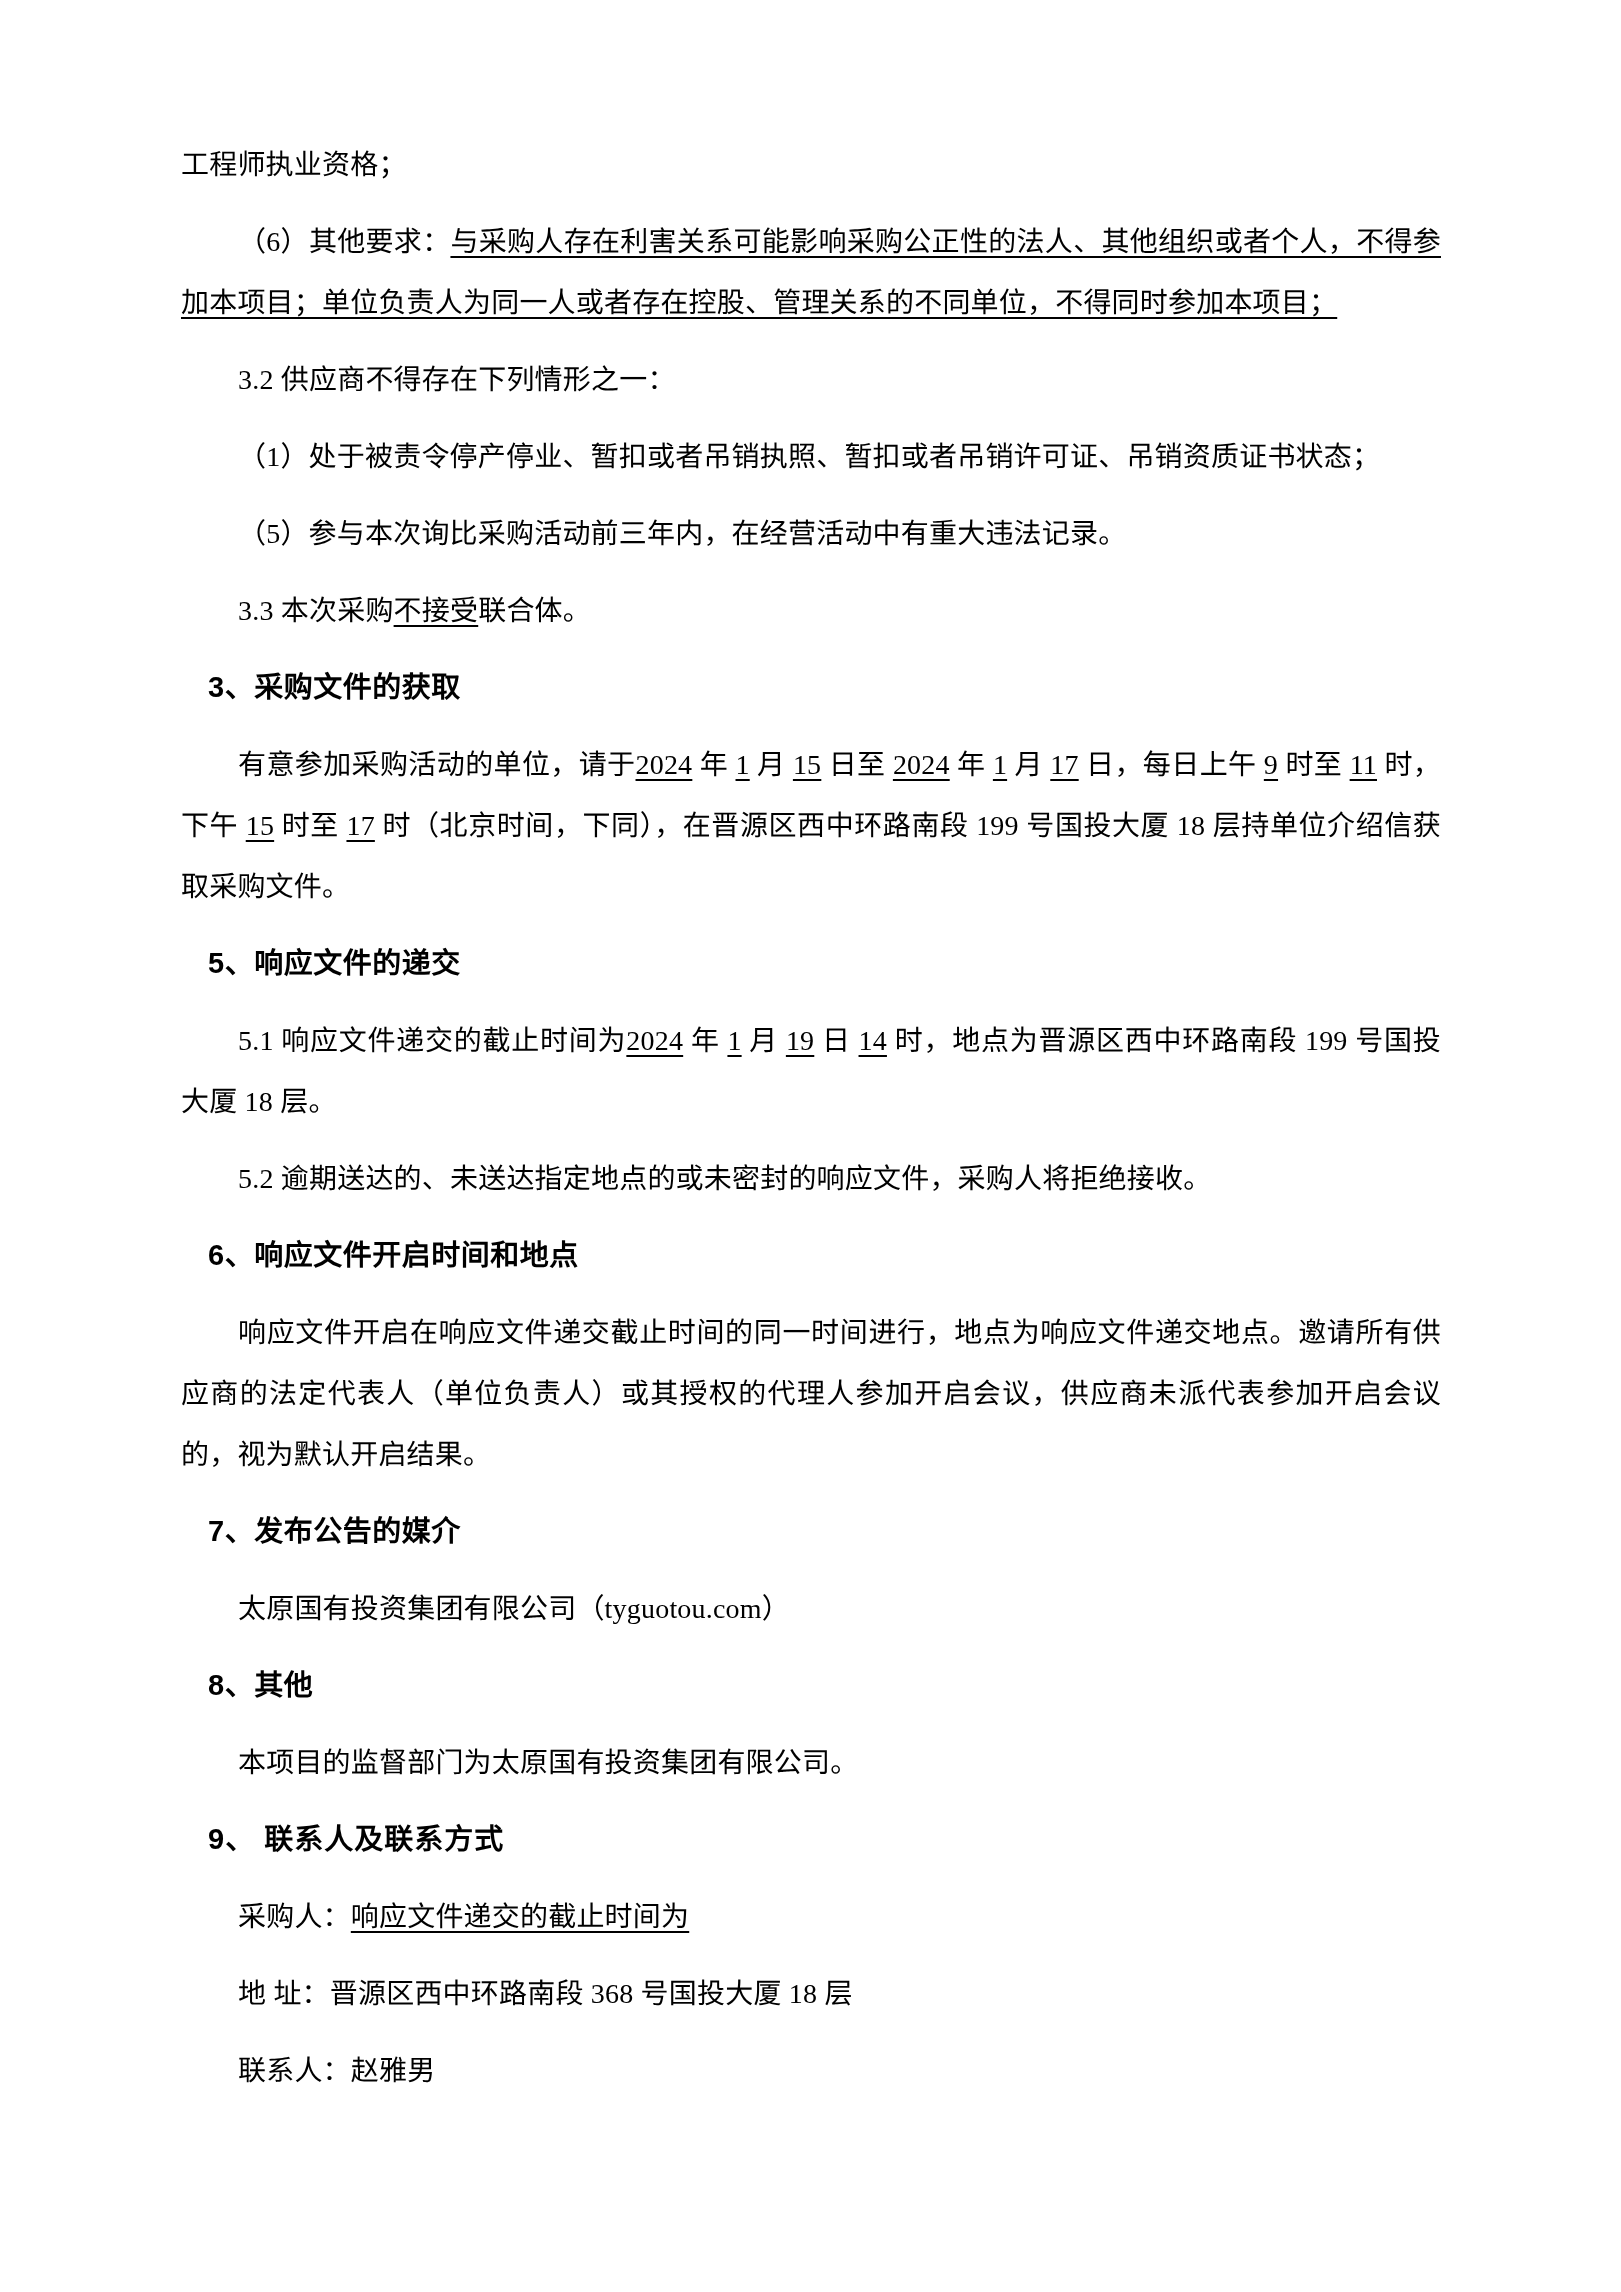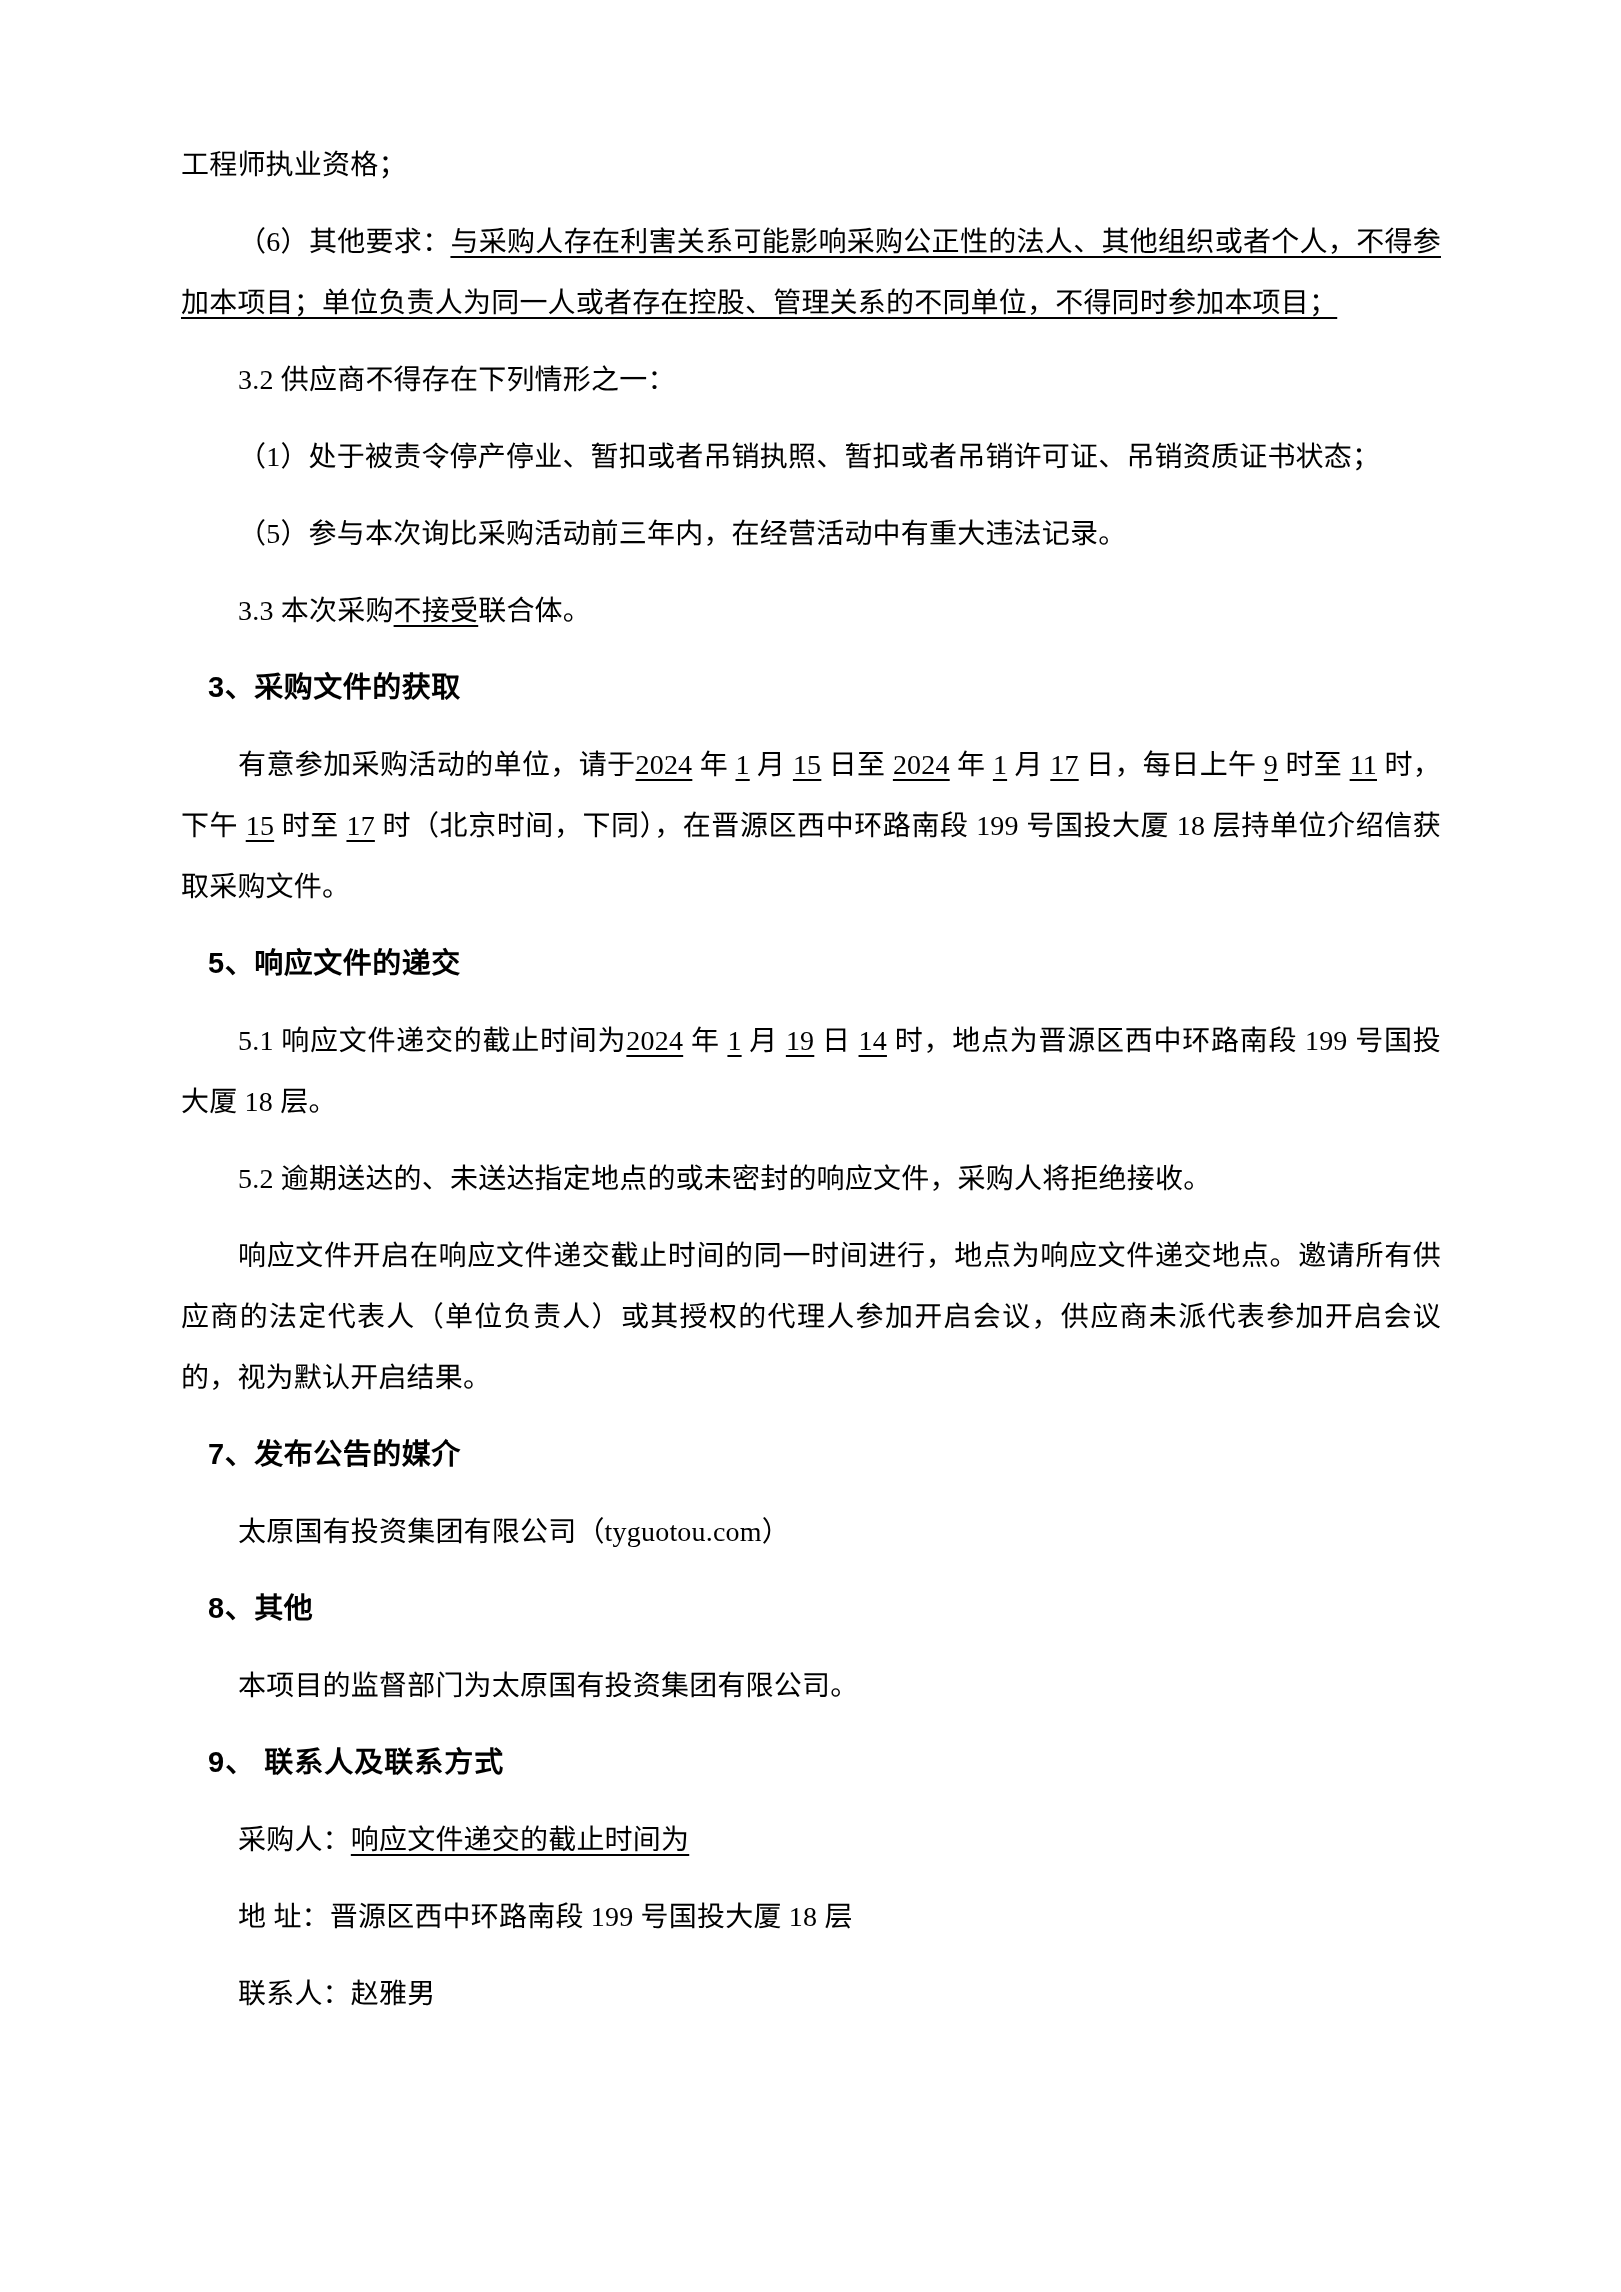--- a/index.html
+++ b/index.html
@@ -74,29 +74,30 @@
 
     <p class="indent"><span>3.3 本次采购</span><span class="u">不接受</span><span>联合体。</span></p>
 
     <h2 class="heading">3、采购文件的获取</h2>
     <p class="indent"><span>有意参加采购活动的单位，请于</span><span class="u">2024</span><span> 年 </span><span class="u">1</span><span> 月 </span><span class="u">15</span><span> 日至 </span><span class="u">2024</span><span> 年 </span><span class="u">1</span><span> 月 </span><span class="u">17</span><span> 日，每日上午 </span><span class="u">9</span><span> 时至 </span><span class="u">11</span><span> 时，下午 </span><span class="u">15</span><span> 时至 </span><span class="u">17</span><span> 时（北京时间，下同），在晋源区西中环路南段 199 号国投大厦 18 层持单位介绍信获取采购文件。</span></p>
 
     <h2 class="heading">5、响应文件的递交</h2>
     <p class="indent"><span>5.1 响应文件递交的截止时间为</span><span class="u">2024</span><span> 年 </span><span class="u">1</span><span> 月 </span><span class="u">19</span><span> 日 </span><span class="u">14</span><span> 时，地点为晋源区西中环路南段 199 号国投大厦 18 层。</span></p>
     <p class="indent"><span>5.2 逾期送达的、未送达指定地点的或未密封的响应文件，采购人将拒绝接收。</span></p>
 
+    <h2 class="heading">6、响应文件开启时间和地点</h2>
     <p class="indent"><span>响应文件开启在响应文件递交截止时间的同一时间进行，地点为响应文件递交地点。邀请所有供应商的法定代表人（单位负责人）或其授权的代理人参加开启会议，供应商未派代表参加开启会议的，视为默认开启结果。</span></p>
 
     <h2 class="heading">7、发布公告的媒介</h2>
     <p class="indent"><span>太原国有投资集团有限公司（tyguotou.com）</span></p>
 
     <h2 class="heading">8、其他</h2>
     <p class="indent"><span>本项目的监督部门为太原国有投资集团有限公司。</span></p>
 
     <h2 class="heading wide">9、 联系人及联系方式</h2>
 
     <p class="contact-line"><span>采购人：</span><span class="u">响应文件递交的截止时间为</span></p>
-    <p class="contact-line"><span>地 址：</span><span>晋源区西中环路南段 199 号国投大厦 18 层</span></p>
+    <p class="contact-line"><span>地 址：</span><span>晋源区西中环路南段 368 号国投大厦 18 层</span></p>
     <p class="contact-line"><span>联系人：</span><span>赵雅男</span></p>
 
   </div>
 </div>
 
 
 </body></html>

